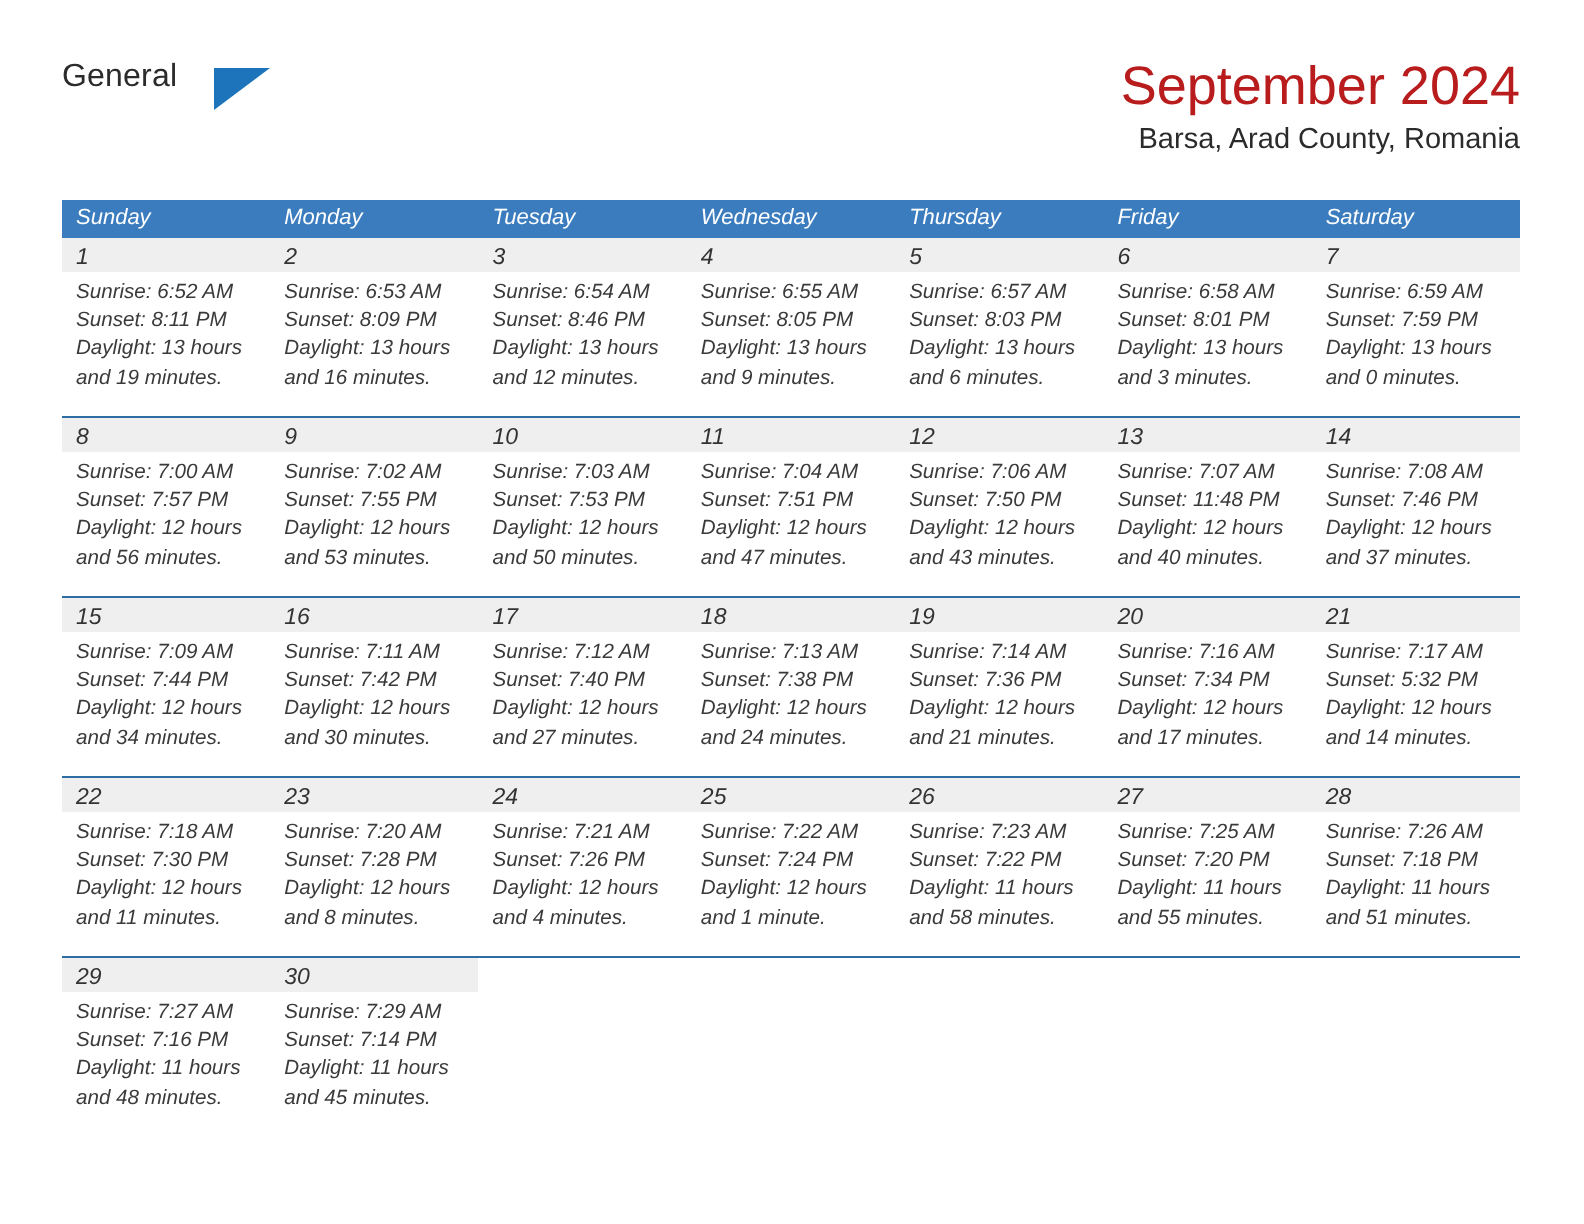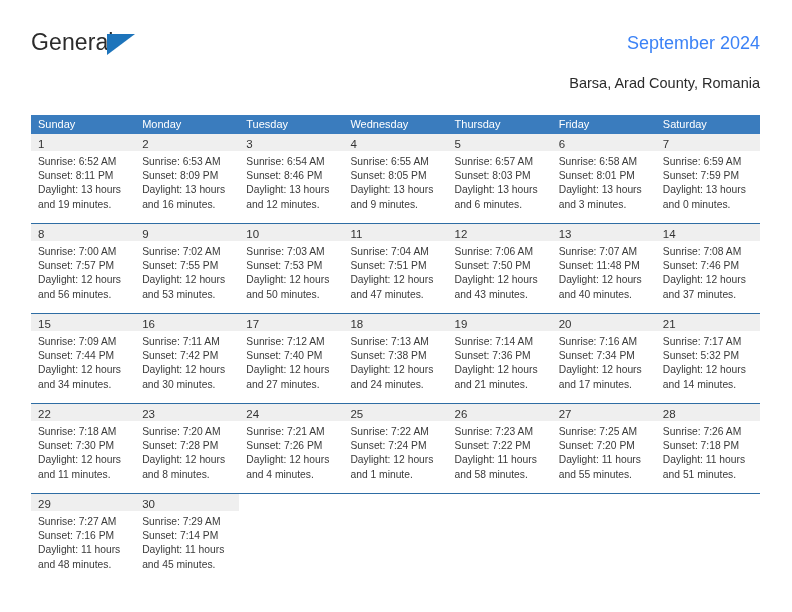--- a/index.html
+++ b/index.html
@@ -33,21 +33,21 @@
     position: absolute;
     left: 0;
     top: 5px;
     width: 210px;
     height: 56px;
     line-height: 1;
   }
   .brand-row1 {
     position: relative;
     display: block;
-    font-size: 23px;
+    font-size: 16px;
     color: #2b2b2b;
     letter-spacing: 0.1px;
     height: 26px;
   }
   .brand-tri {
     position: absolute;
     left: 76px;
     top: 3px;
     width: 0;
     height: 0;
@@ -63,39 +63,40 @@
     height: 27px;
   }
 
   .title-block {
     position: absolute;
     right: 0;
     top: 0;
     text-align: right;
   }
   .cal-title {
-    font-size: 18px;
-    color: #3b82f6;
+    font-size: 27px;
+    color: #b91c1c;
     line-height: 34px;
     white-space: nowrap;
   }
   .cal-subtitle {
     font-size: 14.5px;
     color: #2b2b2b;
     line-height: 20px;
-    margin-top: 13px;
+    margin-top: 0;
     white-space: nowrap;
   }
 
   
   .calendar {
     position: absolute;
     left: 31px;
-    top: 115px;
+    top: 100px;
     width: 729px;
+    font-style: italic;
   }
   .dow-row {
     display: flex;
     background: #3a7cbe;
     height: 19px;
   }
   .dow-cell {
     flex: 1 1 0;
     color: #ffffff;
     font-size: 11px;

